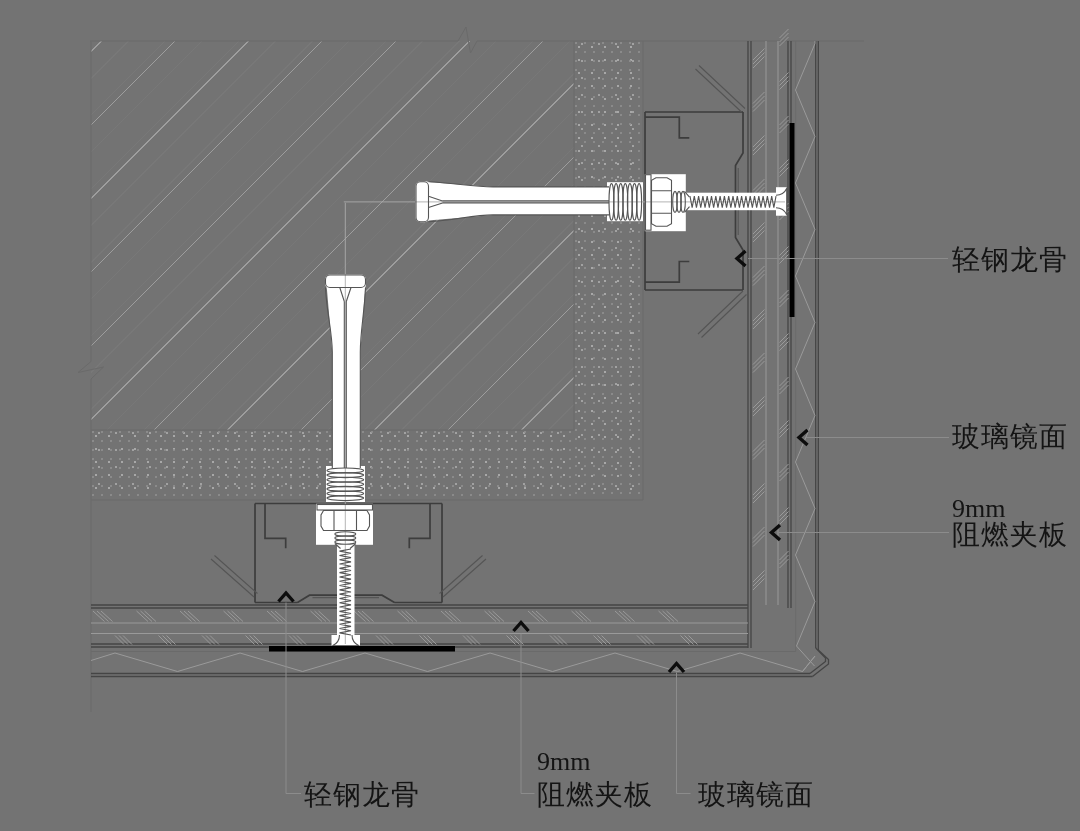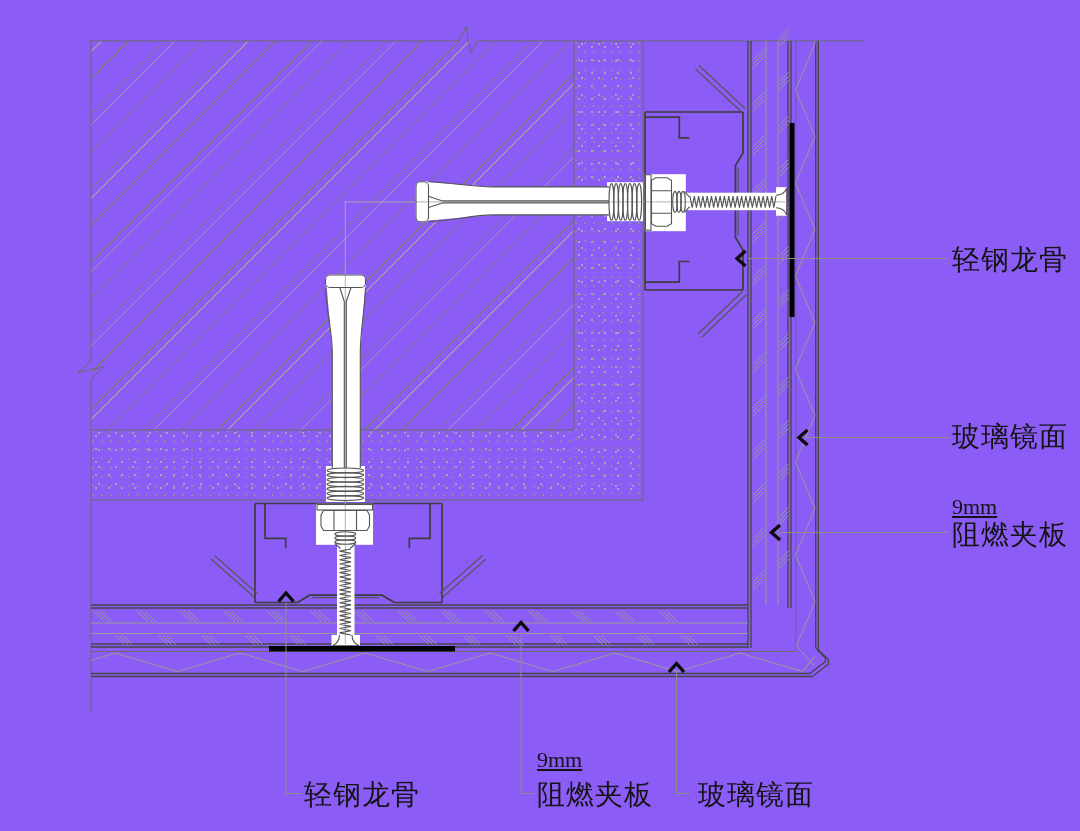--- a/index.html
+++ b/index.html
@@ -1,16 +1,16 @@
 <!DOCTYPE html>
 <html><head>
 <meta charset="utf-8">
 <style>
   html,body{margin:0;padding:0;background:#fff;}
-  #canvas{position:relative;width:1080px;height:831px;background:#8b5cf6;overflow:hidden;
+  #canvas{position:relative;width:1080px;height:831px;background:#737373;overflow:hidden;
           font-family:"Liberation Serif","DejaVu Serif",serif;}
   
   .hatch{position:absolute;left:91px;top:41px;width:483px;height:389px;
     background-image:
       repeating-linear-gradient(135deg, rgba(120,120,120,.95) 0 1px, transparent 1px 26px),
       repeating-linear-gradient(135deg, transparent 0 7px, rgba(165,165,165,.85) 7px 8px, transparent 8px 52px);}
   
   .stipple{position:absolute;
     background-image:
       radial-gradient(circle at 2px 2px, #8f8f8f 0.6px, transparent 1.2px),
@@ -23,21 +23,21 @@
   .s1{stroke:#6a6a6a;stroke-width:1;fill:none}
   .s2{stroke:#9a9a9a;stroke-width:1;fill:none}
   .s3{stroke:#454545;stroke-width:1.3;fill:none}
   .s4{stroke:#3d3d3d;stroke-width:1.7;fill:none}
   .s5{stroke:#555555;stroke-width:1.1;fill:none}
   .cl{stroke:#ababab;stroke-width:.9;fill:none}
   .ld{stroke:#8c8c8c;stroke-width:1;fill:none}
   .ar{stroke:#0d0d0d;stroke-width:3.4;fill:none}
   .wf{fill:#ffffff;stroke:none}
   .lbl{position:absolute;color:#141414;font-size:28px;line-height:1.0;white-space:nowrap;letter-spacing:1px;}
-  .sz{font-size:22px;letter-spacing:0;text-decoration:underline;}
+  .sz{font-size:26px;letter-spacing:0;}
 </style>
 </head>
 <body>
 
 <div id="canvas">
 
   <div class="hatch"></div>
   <div class="stipple v"></div>
   <div class="stipple h"></div>
 

